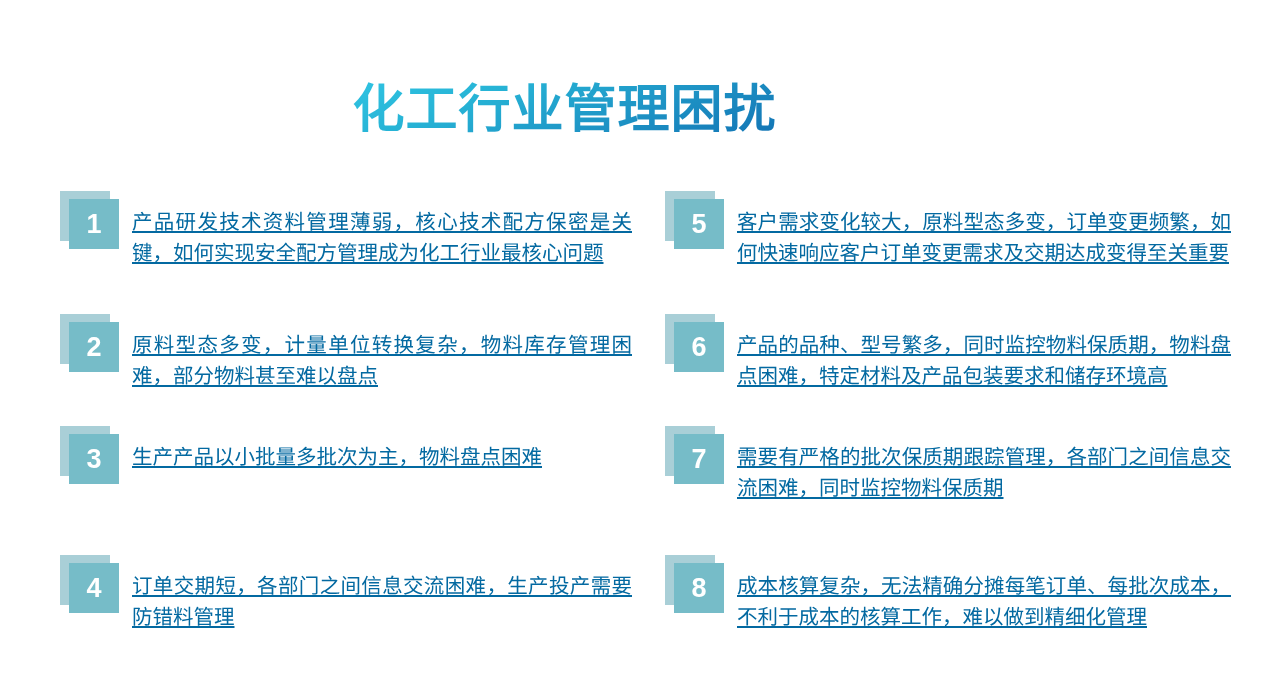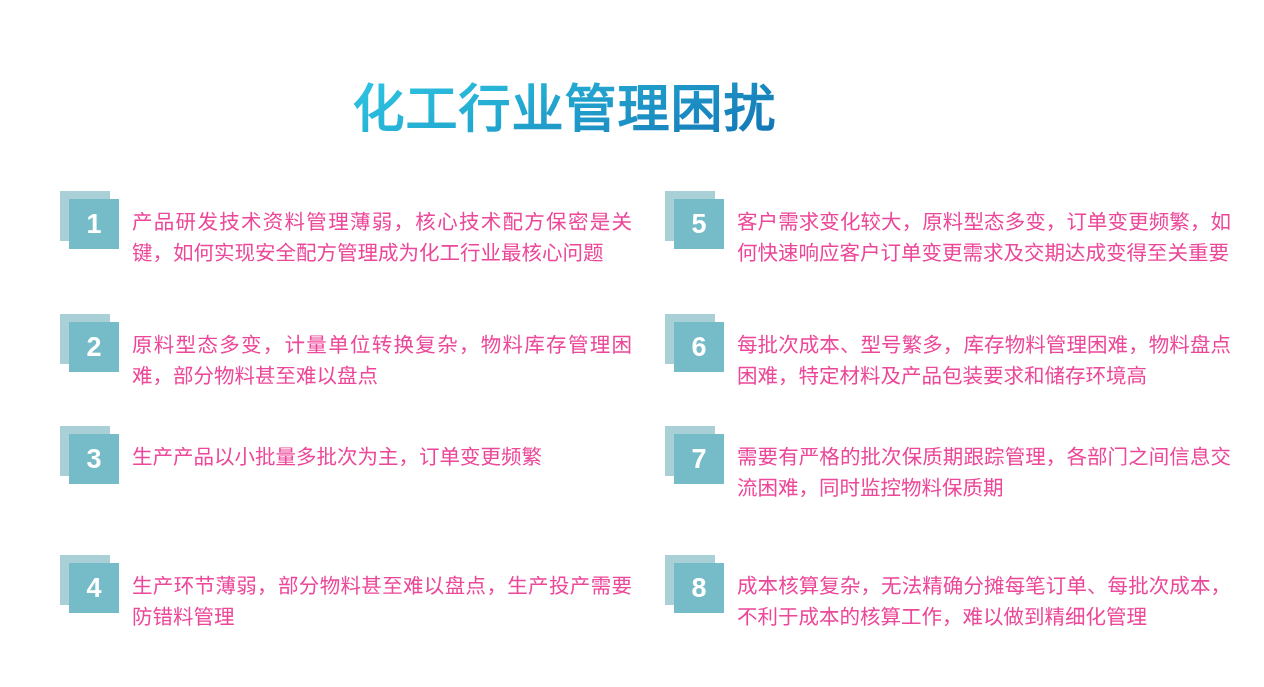--- a/index.html
+++ b/index.html
@@ -105,25 +105,26 @@
   }
 
   
   .item-text {
     position: absolute;
     left: 80px;
     top: 0;
     width: 500px;
     font-size: 20.5px;
     line-height: 31px;
-    color: #ec4899;
+    color: #0369a1;
     font-family: "DejaVu Sans", "Liberation Sans", sans-serif;
     text-align: justify;
     text-justify: inter-ideograph;
     word-break: break-all;
+    text-decoration: underline;
   }
   .column.right .item-text { width: 494px; }
 </style>
 </head>
 <body>
 
 <div>
 
   <div class="slide-title-wrap">
     <h1 class="slide-title">化工行业管理困扰</h1>
@@ -150,30 +151,30 @@
         </div>
         <p class="item-text">原料型态多变，计量单位转换复杂，物料库存管理困难，部分物料甚至难以盘点</p>
       </div>
 
       <div class="item row3">
         <div class="badge">
           <span class="sq-back"></span>
           <span class="sq-front"></span>
           <span class="num">3</span>
         </div>
-        <p class="item-text">生产产品以小批量多批次为主，订单变更频繁</p>
+        <p class="item-text">生产产品以小批量多批次为主，物料盘点困难</p>
       </div>
 
       <div class="item row4">
         <div class="badge">
           <span class="sq-back"></span>
           <span class="sq-front"></span>
           <span class="num">4</span>
         </div>
-        <p class="item-text">生产环节薄弱，部分物料甚至难以盘点，生产投产需要防错料管理</p>
+        <p class="item-text">订单交期短，各部门之间信息交流困难，生产投产需要防错料管理</p>
       </div>
 
     </div>
 
     <div class="column right">
 
       <div class="item row1">
         <div class="badge">
           <span class="sq-back"></span>
           <span class="sq-front"></span>
@@ -181,21 +182,21 @@
         </div>
         <p class="item-text">客户需求变化较大，原料型态多变，订单变更频繁，如何快速响应客户订单变更需求及交期达成变得至关重要</p>
       </div>
 
       <div class="item row2">
         <div class="badge">
           <span class="sq-back"></span>
           <span class="sq-front"></span>
           <span class="num">6</span>
         </div>
-        <p class="item-text">每批次成本、型号繁多，库存物料管理困难，物料盘点困难，特定材料及产品包装要求和储存环境高</p>
+        <p class="item-text">产品的品种、型号繁多，同时监控物料保质期，物料盘点困难，特定材料及产品包装要求和储存环境高</p>
       </div>
 
       <div class="item row3">
         <div class="badge">
           <span class="sq-back"></span>
           <span class="sq-front"></span>
           <span class="num">7</span>
         </div>
         <p class="item-text">需要有严格的批次保质期跟踪管理，各部门之间信息交流困难，同时监控物料保质期</p>
       </div>

